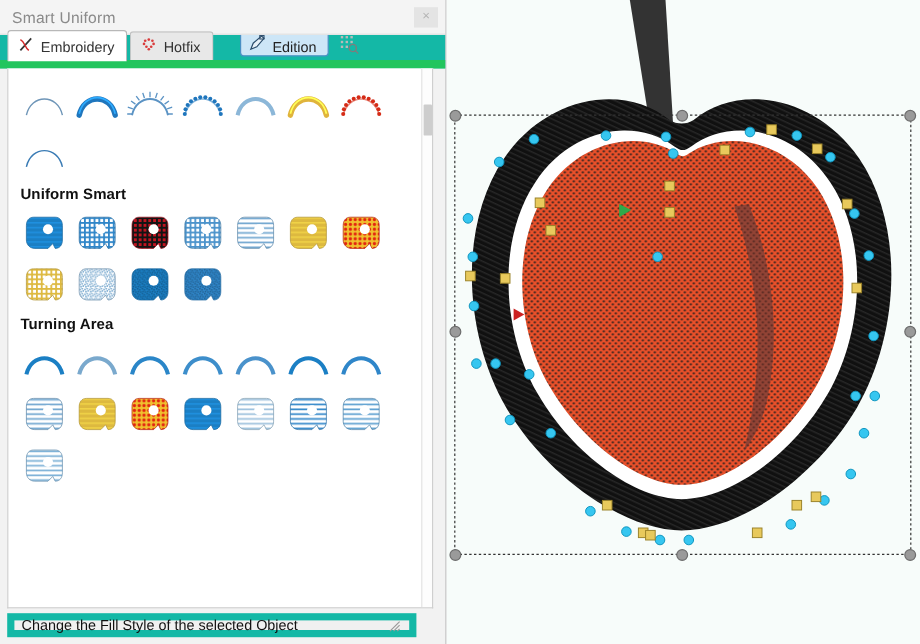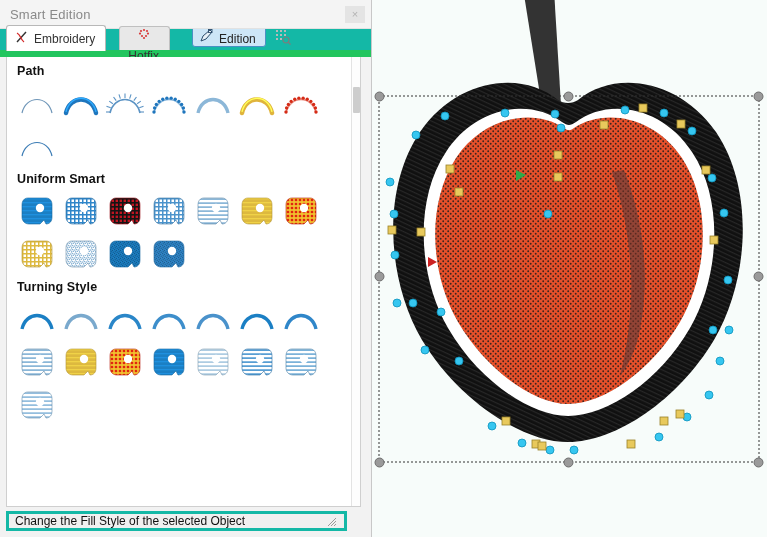--- a/index.html
+++ b/index.html
@@ -96,21 +96,21 @@
     cursor: default;
     position: relative;
   }
   .tab.active {
     background: #ffffff;
     height: 26px;
     margin-bottom: -1px;
     z-index: 2;
     border-color: #b8b8b8;
   }
-  .tab + .tab { margin-left: 13px; flex-direction: column; }
+  .tab + .tab { margin-left: 2px; }
 
   .tool-btn {
     height: 29px;
     display: flex;
     align-items: flex-end;
     gap: 5px;
     padding: 0 9px 0 6px;
     box-sizing: border-box;
     font-size: 12px;
     border: 1px solid #a7a7a7;
@@ -189,21 +189,21 @@
     background: #cdcdcd;
     border-radius: 1px;
   }
 
   
   #status-bar {
     height: 20px;
     flex: none;
     margin: 4px 24px 6px 6px;
     background: #f0f0f0;
-    border: 3px solid #14b8a6;
+    border: 6px solid #14b8a6;
     display: flex;
     align-items: center;
     padding: 0 6px;
     font-size: 12px;
     color: #111;
     box-sizing: border-box;
     position: relative;
   }
   #status-text { flex: 1; white-space: nowrap; }
   #resize-grip {
@@ -355,21 +355,21 @@
 
       <path d="M56 257 l9 5 l-9 5 z" fill="#cc2222"></path>
       <path d="M144 170 l10 5 l-10 6 z" fill="#2faa4a"></path>
     </g>
   </svg>
 </div>
 
 <div id="panel">
 
   <div id="title-bar">
-    <span id="panel-title">Smart Edition</span>
+    <span id="panel-title">Smart Uniform</span>
     <div id="close-button">×</div>
   </div>
 
   <div id="tool-strip">
 
     <div class="tab active">
       <span>
         <svg width="14" height="14" viewBox="0 0 14 14">
           <line x1="2" y1="12" x2="11" y2="2" stroke="#333" stroke-width="1.4"></line>
           <path d="M2 3 C6 5, 5 9, 9 12" stroke="#d42a2a" stroke-width="1.3" fill="none"></path>
@@ -420,21 +420,20 @@
             <rect x="5" y="9" width="2" height="2"></rect>
         </g>
         <circle cx="11" cy="11" r="3" fill="none" stroke="#7d7d7d" stroke-width="1.2"></circle>
         <line x1="13" y1="13" x2="15.5" y2="15.5" stroke="#7d7d7d" stroke-width="1.2"></line>
       </svg>
     </div>
   </div>
 
   <div id="gallery-wrap">
     <div id="gallery">
-        <div class="group-head">Path</div>
         <div class="icon-row">
           <div class="style-cell">
             <svg width="38" height="34" viewBox="0 0 38 34">
               <path d="M4 27 C 8 9, 30 9, 34 27" fill="none" stroke="#6f96b8" stroke-width="1.2"></path>
             </svg>
           </div>
           <div class="style-cell">
             <svg width="38" height="34" viewBox="0 0 38 34">
               <path d="M4 27 C 8 9, 30 9, 34 27" fill="none" stroke="#1f76bd" stroke-width="4.5" stroke-linecap="round"></path>
               <path d="M4 27 C 8 9, 30 9, 34 27" fill="none" stroke="#2dabff" stroke-width="1.4" transform="translate(0,-1.2)"></path>
@@ -670,21 +669,21 @@
                   <circle cx="3.2" cy="3.2" r="0.7" fill="#226091"></circle>
                 </pattern>
               </defs>
               <g>
                 <path d="M10 4 H28 C32 4, 34 7, 34 11 V23 C34 27, 32 30, 28 30 L26 26 L22 30 H11 C7 30, 4 27, 4 23 V11 C4 7, 6 4, 10 4 Z" fill="url(#pat10)" stroke="#266ba1" stroke-width="0.6"></path>
                 <circle cx="22" cy="14" r="4.2" fill="#ffffff"></circle>
               </g>
             </svg>
           </div>
         </div>
-        <div class="group-head">Turning Style</div>
+        <div class="group-head">Turning Area</div>
         <div class="icon-row">
           <div class="style-cell">
             <svg width="38" height="34" viewBox="0 0 38 34">
               <path d="M4 27 C 8 9, 30 9, 34 27" fill="none" stroke="#1b7fc4" stroke-width="3.4" stroke-linecap="butt"></path>
             </svg>
           </div>
           <div class="style-cell">
             <svg width="38" height="34" viewBox="0 0 38 34">
               <path d="M4 27 C 8 9, 30 9, 34 27" fill="none" stroke="#7aa9cd" stroke-width="3.4" stroke-linecap="butt"></path>
             </svg>

